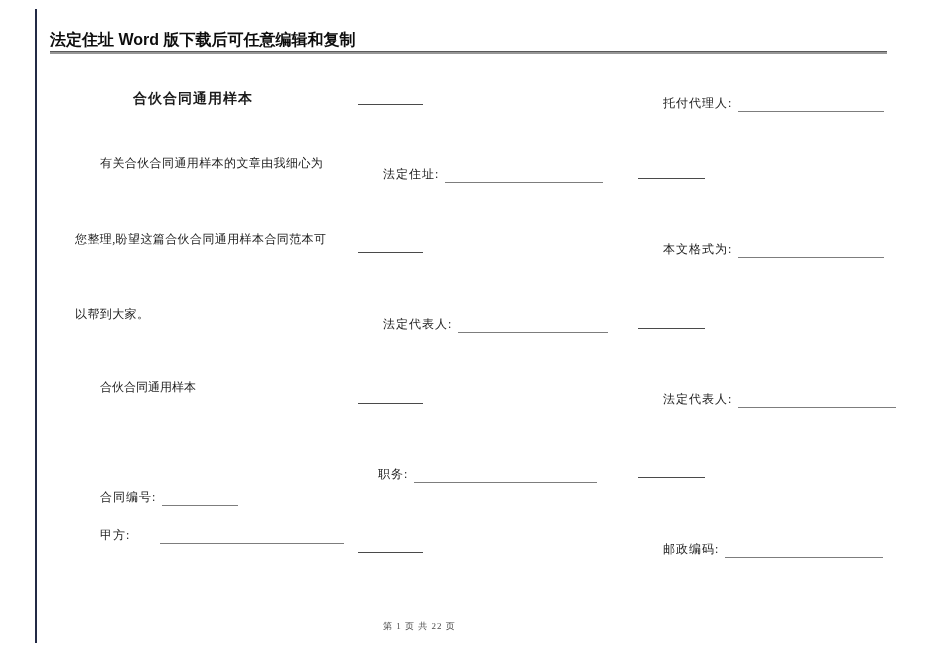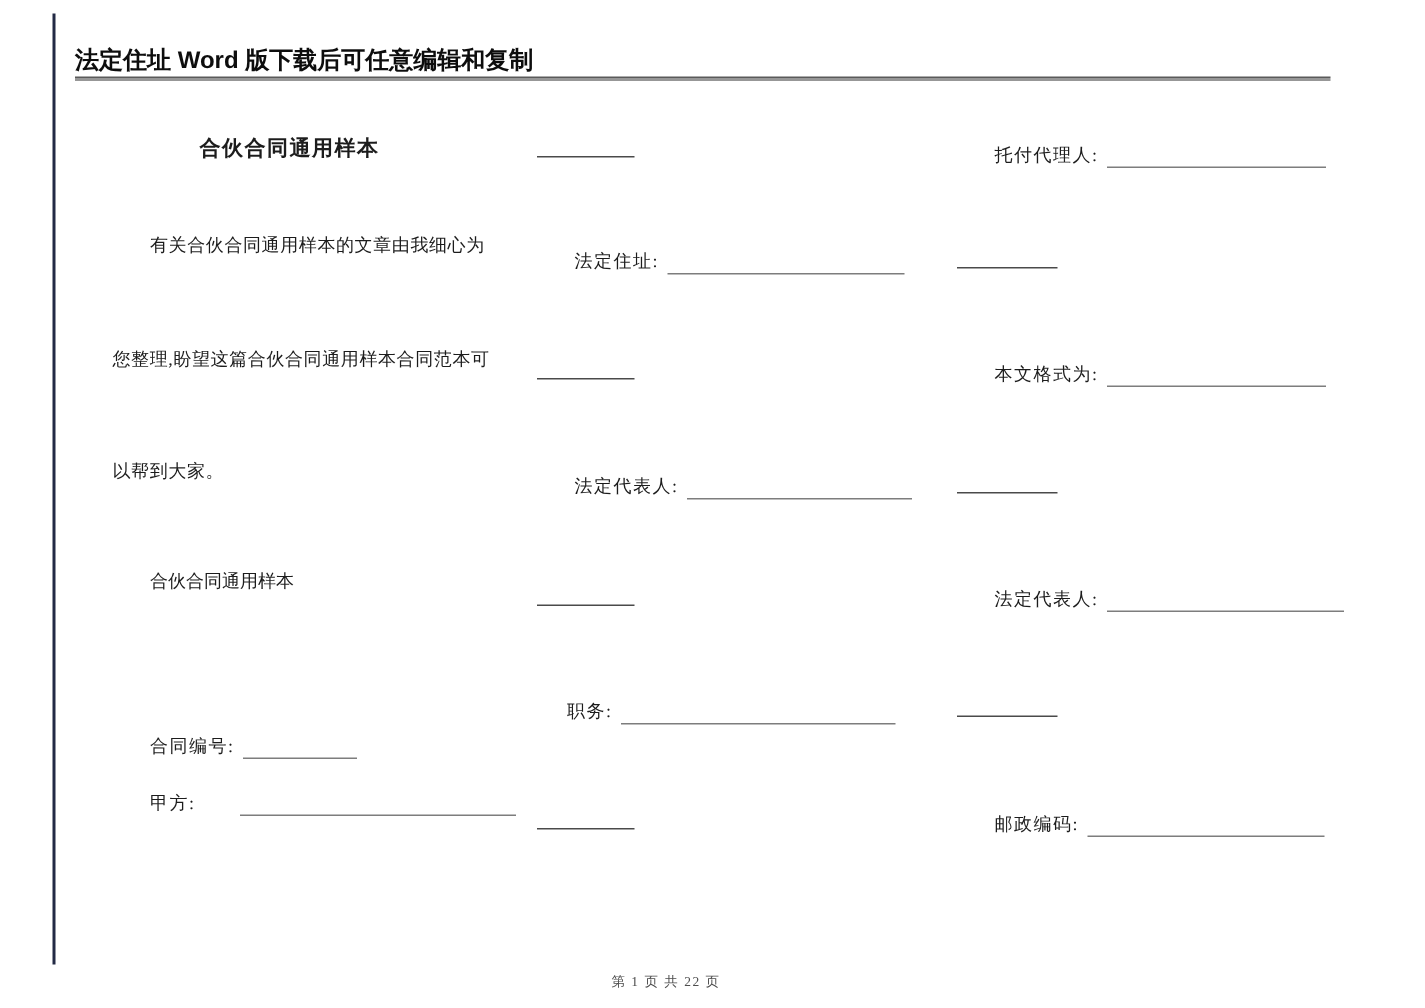--- a/index.html
+++ b/index.html
@@ -34,22 +34,22 @@
   
   .row{display:flex;align-items:flex-end;white-space:nowrap;}
   .lbl{font-size:12px;letter-spacing:1px;}
   .fill{display:inline-block;height:14px;margin-left:6px;border-bottom:1px solid #7d7d7d;}
   
   .blank{height:0;border-top:1px solid #4a4a4a;}
   .blank-mid{left:358px;width:65px;}
   .blank-right{left:638px;width:67px;}
   
   .footer{
-    left:383px;top:620px;width:122px;text-align:center;
-    font-size:9px;color:#4d4d4d;letter-spacing:1px;white-space:nowrap;margin-top:28px;
+    left:383px;top:620px;width:122px;text-align:left;
+    font-size:9px;color:#4d4d4d;letter-spacing:1px;white-space:nowrap;
   }
 </style>
 </head>
 <body>
 
 <div class="page">
 
   <div class="abs left-rule"></div>
 
   <div class="abs header-text">法定住址 Word 版下载后可任意编辑和复制</div>

